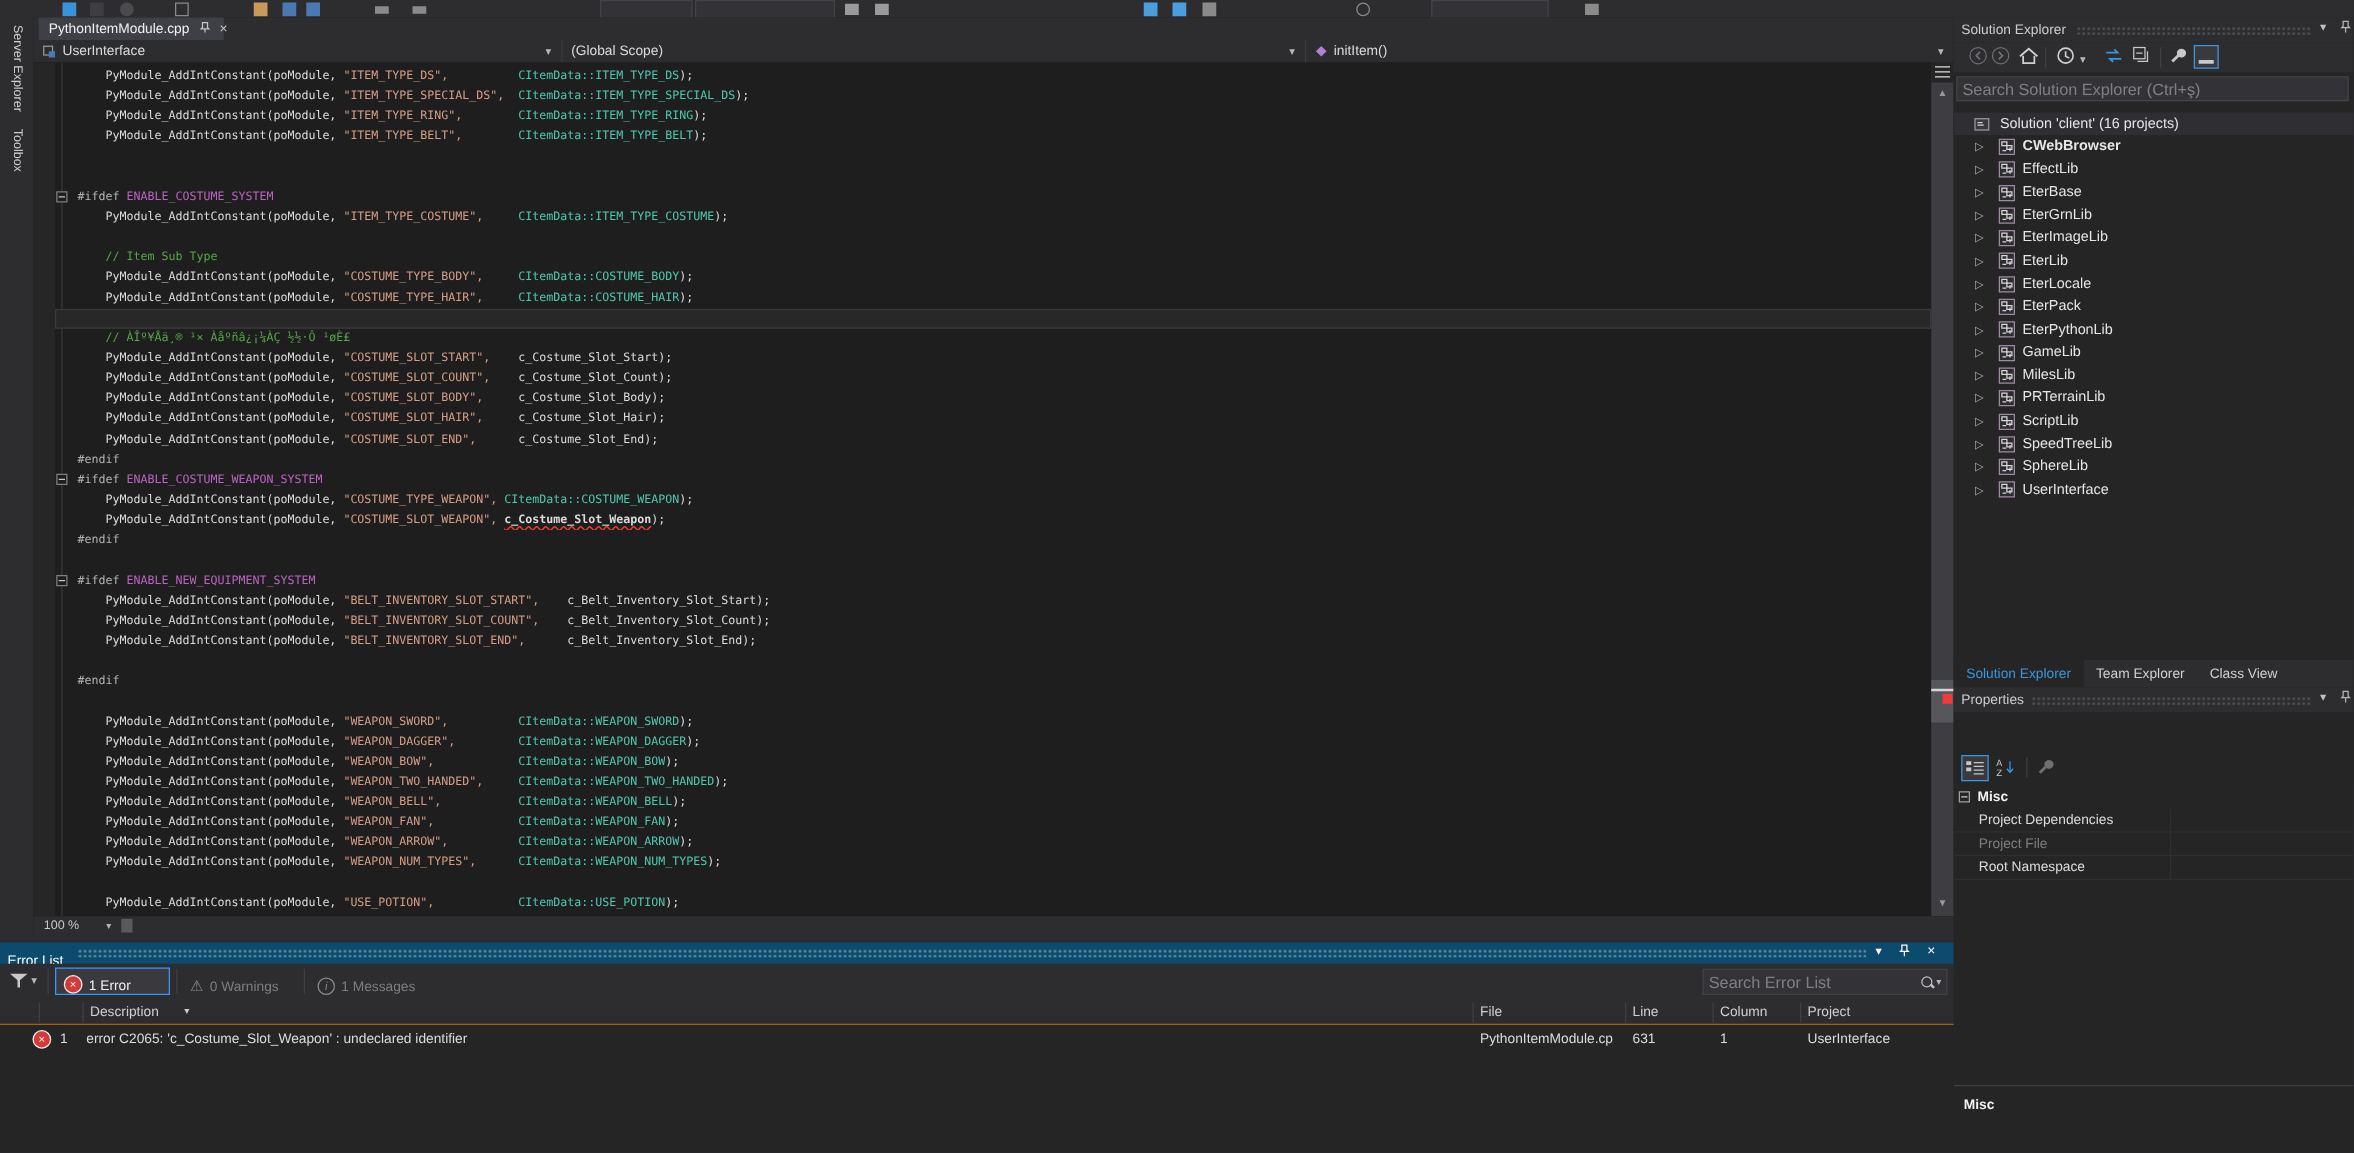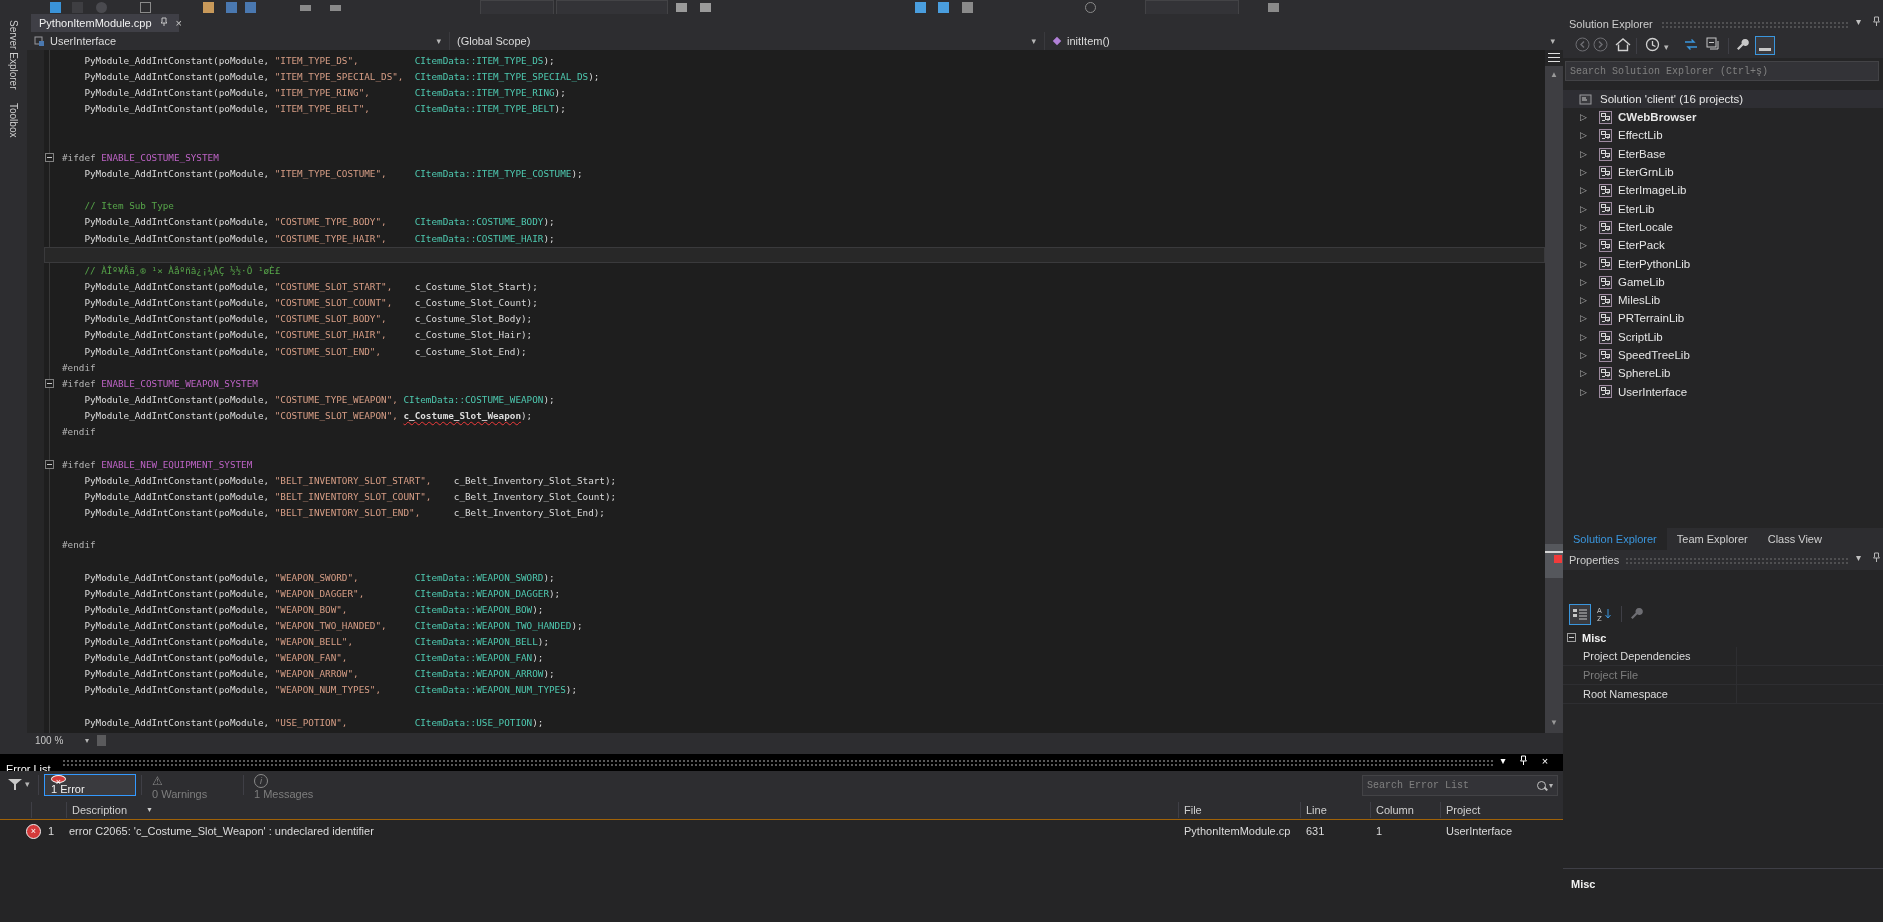--- a/index.html
+++ b/index.html
@@ -58,45 +58,45 @@
 
   
   #ed-bottom{left:0;top:719px;width:1536px;height:15px;background:#2d2d30;}
   #zoom-combo{position:absolute;left:2px;top:0;width:64px;height:15px;color:#c8c8c8;display:flex;align-items:center;
               padding-left:6px;box-sizing:border-box;font-size:10px;}
   #zoom-combo .chev{position:absolute;right:4px;font-size:8px;color:#b6b6b6;}
   #hthumb{position:absolute;left:70px;top:2px;width:9px;height:11px;background:#5a5a5c;}
 
   
   #error-list{left:0;top:754px;width:1563px;height:168px;background:#252526;}
-  #el-title{position:absolute;left:0;top:0;width:1563px;height:30px;background:#000000;color:#ffffff;
+  #el-title{position:absolute;left:0;top:0;width:1563px;height:30px;background:#0c4a6e;color:#ffffff;
             display:flex;align-items:center;padding-left:6px;box-sizing:border-box;}
   .dots{height:7px;background-image:radial-gradient(rgba(255,255,255,.35) 1px,transparent 1.2px);
         background-size:4px 4px;}
   .dots-gray{background-image:radial-gradient(rgba(255,255,255,.16) 1px,transparent 1.2px);}
   #el-title .dots{position:absolute;left:62px;right:70px;top:5px;}
   .bar-ico{position:absolute;top:1px;color:#ffffff;font-size:10px;width:16px;text-align:center;}
   #el-toolbar{position:absolute;left:0;top:17px;width:1563px;height:29px;background:#2d2d30;}
   .vsep{position:absolute;top:4px;width:1px;height:20px;background:#3f3f46;}
-  .filter-btn{position:absolute;display:flex;align-items:flex-start;height:22px;top:3px;color:#f1f1f1;flex-direction:column;}
+  .filter-btn{position:absolute;display:flex;align-items:flex-end;height:22px;top:3px;color:#f1f1f1;}
   .dim{color:#7e7e7e;}
   #btn-errors{left:44px;width:92px;background:#3a3a3e;border:1px solid #3399ff;box-sizing:border-box;
               padding-left:6px;}
   #btn-warn{left:148px;padding-left:4px;} #btn-msg{left:250px;padding-left:4px;}
   .err-circle{display:inline-block;width:13px;height:13px;border-radius:50%;background:#d43a3a;border:1px solid #f0f0f0;
               color:#fff;font-size:9px;line-height:13px;text-align:center;margin-right:5px;position:relative;}
   .err-circle::before{content:"\00d7";position:absolute;left:0;top:0;width:13px;line-height:12px;}
   .warn-tri{display:inline-block;color:#8a8a8a;font-size:12px;margin-right:5px;}
   .warn-tri::before{content:"\26A0";}
   .info-circle{display:inline-block;width:12px;height:12px;border-radius:50%;border:1px solid #8a8a8a;color:#8a8a8a;
                font-size:9px;line-height:12px;text-align:center;font-style:italic;margin-right:5px;}
   .info-circle::before{content:"i";}
   .searchbox{position:absolute;background:#333337;border:1px solid #434346;box-sizing:border-box;display:flex;align-items:center;}
-  .searchbox input{flex:1;background:transparent;border:none;outline:none;color:#c8c8c8;font-size:10px;
-                   font-family:Liberation Mono, monospace;padding:0 4px;min-width:0;}
+  .searchbox input{flex:1;background:transparent;border:none;outline:none;color:#c8c8c8;font-size:13px;
+                   font-family:Liberation Sans, sans-serif;padding:0 4px;min-width:0;}
   .searchbox input::placeholder{color:#808080;}
   .mag{width:14px;height:14px;position:relative;flex:0 0 14px;}
   .mag::before{content:"";position:absolute;left:2px;top:2px;width:7px;height:7px;border:1.5px solid #c0c0c0;border-radius:50%;}
   .mag::after{content:"";position:absolute;left:9px;top:9px;width:4px;height:1.5px;background:#c0c0c0;transform:rotate(45deg);}
   #el-search{left:1362px;top:4px;width:196px;height:21px;}
   #el-header{position:absolute;left:0;top:46px;width:1563px;height:20px;background:#2d2d30;border-bottom:1px solid #a16207;box-sizing:border-box;}
   .hcell{position:absolute;top:0;height:20px;line-height:20px;color:#d0d0d0;}
   .hsep{position:absolute;top:2px;width:1px;height:16px;background:#3f3f46;}
   #el-row{position:absolute;left:0;top:66px;width:1563px;height:22px;color:#dcdcdc;}
   #el-row .cell{position:absolute;top:0;height:22px;line-height:22px;white-space:nowrap;overflow:hidden;}

